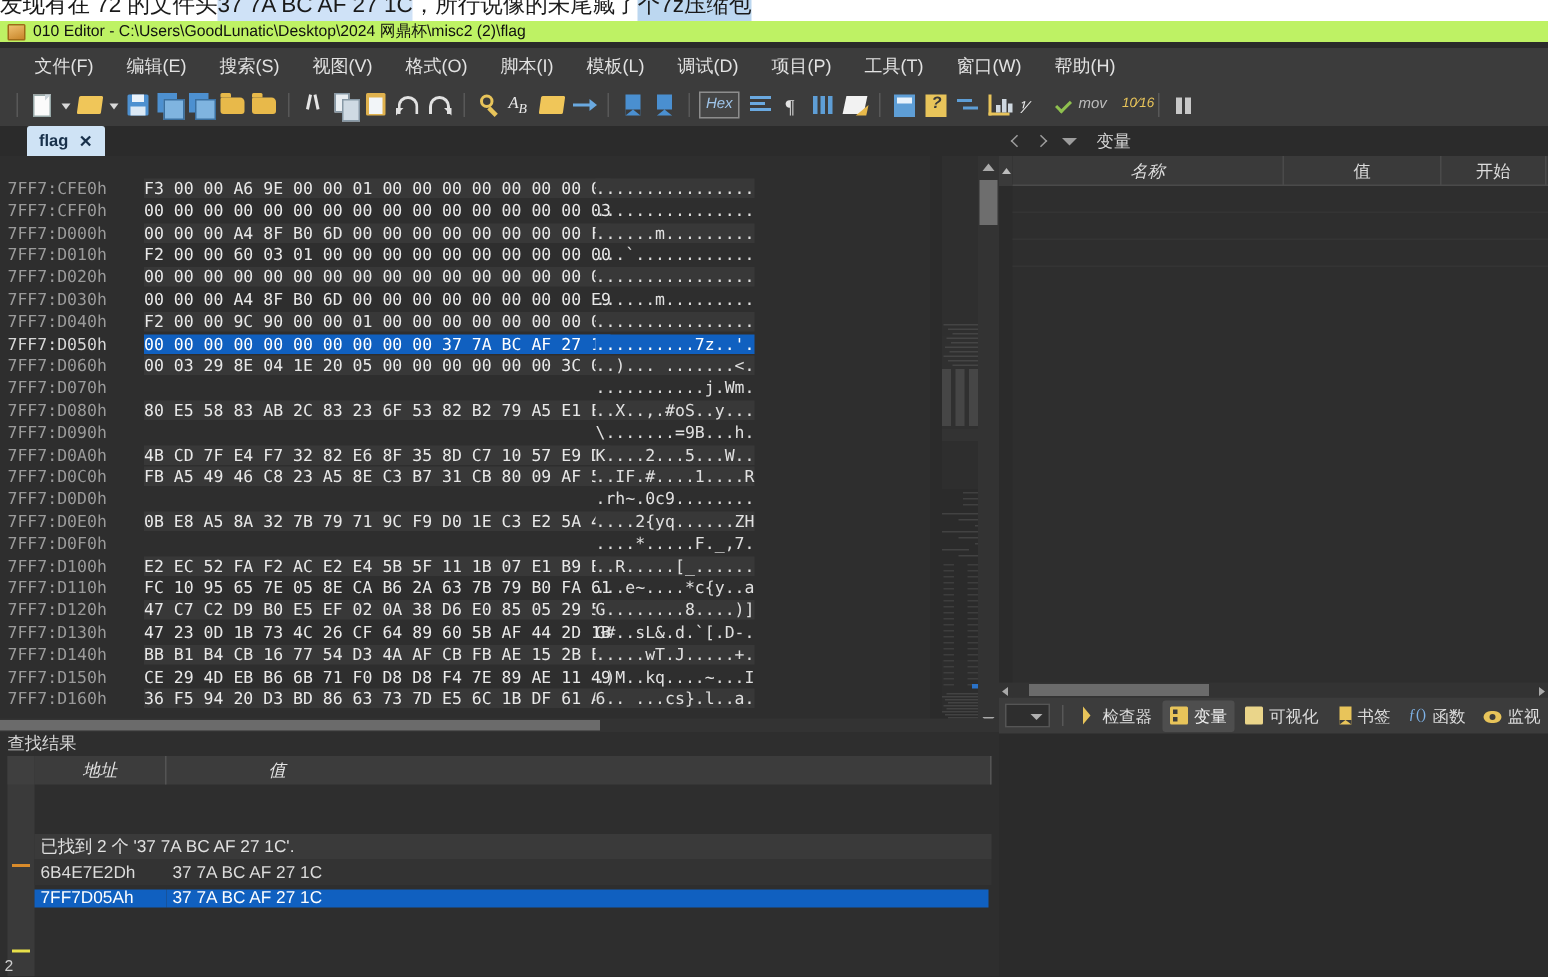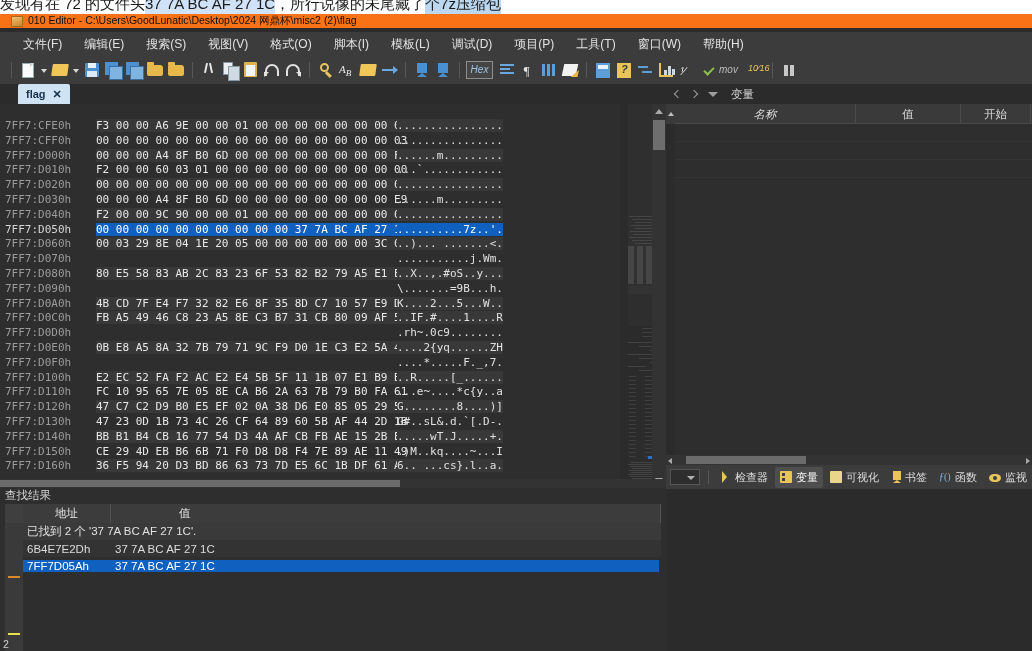--- a/index.html
+++ b/index.html
@@ -18,22 +18,22 @@
     font-size: 15px; color: #1a1a1a; white-space: nowrap;
     line-height: 20px;
   }
   .top-strip .seg { display: inline-block; vertical-align: top; margin-top: -6px; }
   .hl-blue { background: #cfe2f7; }
   .hl-blue2 { background: #bcd7f0; }
 
   
   .titlebar {
     position: absolute; left: 0; top: 14px; width: 1032px; height: 14px;
-    background: #f97316; display: flex; align-items: center;
-    padding-left: 11px; gap: 5px;
+    background: #bef264; display: flex; align-items: center;
+    padding-left: 5px; gap: 5px;
   }
   .titlebar .tico {
     width: 12px; height: 11px; border-radius: 1px;
     background: linear-gradient(160deg,#f0c070,#c8862a);
     border: 1px solid #a06a18; flex: 0 0 auto;
   }
   .titlebar .ttext { font-size: 10.5px; color: #101010; white-space: nowrap; }
 
   
   .menubar {
@@ -276,23 +276,23 @@
   }
   .findtitle {
     position: absolute; left: 5px; top: 0; font-size: 11.5px; color: #d6d6d6;
   }
   .findbody { position: absolute; left: 5px; top: 16px; width: 656px; height: 147px; background: #2e2e2e; }
   .fgutter { position: absolute; left: 0; top: 0; width: 18px; bottom: 0; background: #3a3a3a; }
   .fguttertop { position: absolute; left: 0; top: 0; width: 18px; height: 19px; background: #3f3f3f; }
   .fmark-orange { position: absolute; left: 3px; width: 12px; height: 2px; background: #d98b2b; }
   .fmark-yellow { position: absolute; left: 3px; width: 12px; height: 2px; background: #e8e04a; }
   .fthead { position: absolute; left: 18px; top: 0; width: 638px; height: 19px; background: #3c3c3c; display: flex; }
-  .fth { font-size: 11.5px; color: #e4e4e4; display: flex; align-items: center; justify-content: center; border-right: 1px solid #545454; height: 19px; }
+  .fth { font-size: 11.5px; color: #e4e4e4; display: flex; align-items: center; justify-content: center; border-right: 1px solid #545454; height: 19px; font-style: italic; }
   .fth.c1 { width: 88px; } .fth.c2 { width: 550px; justify-content: flex-start; padding-left: 68px; }
-  .frow { position: absolute; left: 18px; height: 17px; display: flex; align-items: center; font-size: 11.5px; }
+  .frow { position: absolute; left: 18px; height: 17px; display: flex; align-items: center; font-size: 11.5px; margin-top: 33px; }
   .frow .fc1 { width: 88px; padding-left: 4px; color: #dcdcdc; }
   .frow .fc2 { width: 548px; padding-left: 4px; color: #dcdcdc; }
   .frow.summary { width: 638px; background: #3a3a3a; }
   .frow.summary .ftext { padding-left: 4px; color: #e0e0e0; }
   .frow.plain { width: 638px; background: #333333; }
   .frow.selected .fc1 { background: #1060c0; color: #fff; }
   .frow.selected .fc2 { background: #1060c0; color: #fff; }
 
   .statusnum {
     position: absolute; left: 3px; bottom: 1px; font-size: 10.5px; color: #cfcfcf;

